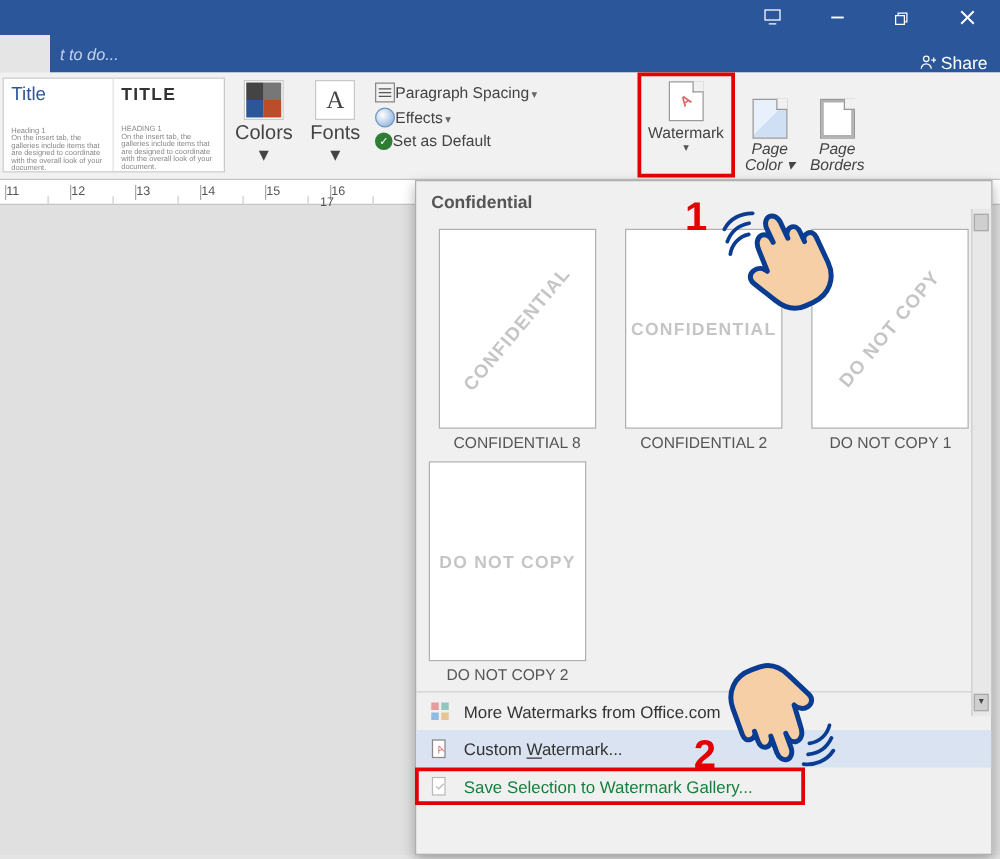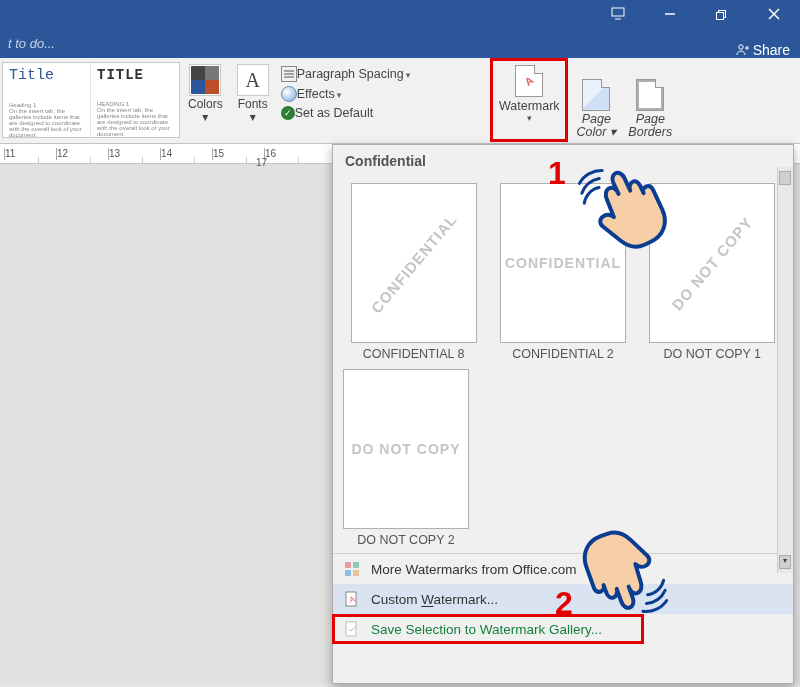--- a/index.html
+++ b/index.html
@@ -36,20 +36,21 @@
 
   
   .bluearea {
     background: #2b579a;
     height: 30px;
     display: flex;
     align-items: center;
     padding: 0 8px;
     color: #d9e3f1;
     position: relative;
+    margin-left: 40px;
   }
   .bluearea .tell-me { color: #c5d3e8; font-style: italic; }
   .share-btn {
     position: absolute; right: 10px; top: 14px;
     color: #fff; display: flex; align-items: center; gap: 4px;
     font-size: 14px;
   }
 
   
   .ribbon {
@@ -71,34 +72,34 @@
     height: 76px;
     overflow: hidden;
   }
   .style-card {
     width: 88px;
     padding: 4px 6px;
     border-right: 1px solid #e2e2e2;
     display: flex; flex-direction: column;
   }
   .style-card:last-child { border-right: none; }
-  .style-title { font-weight: 400; color: #2b579a; font-size: 15px; margin-bottom: 18px; font-family: Liberation Mono, monospace; }
+  .style-title { font-weight: 400; color: #2b579a; font-size: 15px; margin-bottom: 18px; }
   .style-title.bold { font-weight: 600; color: #333; font-size: 14px; letter-spacing: 1px; }
   .style-sub { font-size: 6px; color: #888; line-height: 1; }
 
   .ribbon-group {
     display: flex; flex-direction: column; align-items: center; justify-content: flex-start;
     padding: 2px 6px; height: 76px;
     color: #444;
   }
   .ribbon-group .icon-box {
     width: 32px; height: 32px; display: flex; align-items: center; justify-content: center;
     border: 1px solid #c9c9c9; background: #fff; margin-bottom: 2px;
   }
-  .ribbon-group .gl { font-size: 12px; line-height: 1.1; text-align: left; }
+  .ribbon-group .gl { font-size: 16px; line-height: 1.1; text-align: left; }
   .colors-swatch {
     width: 28px; height: 28px;
     display: grid; grid-template-columns: 1fr 1fr; grid-template-rows: 1fr 1fr;
   }
   .colors-swatch div:nth-child(1){background:#444;}
   .colors-swatch div:nth-child(2){background:#777;}
   .colors-swatch div:nth-child(3){background:#2b579a;}
   .colors-swatch div:nth-child(4){background:#bb4d28;}
 
   .pgroup {

